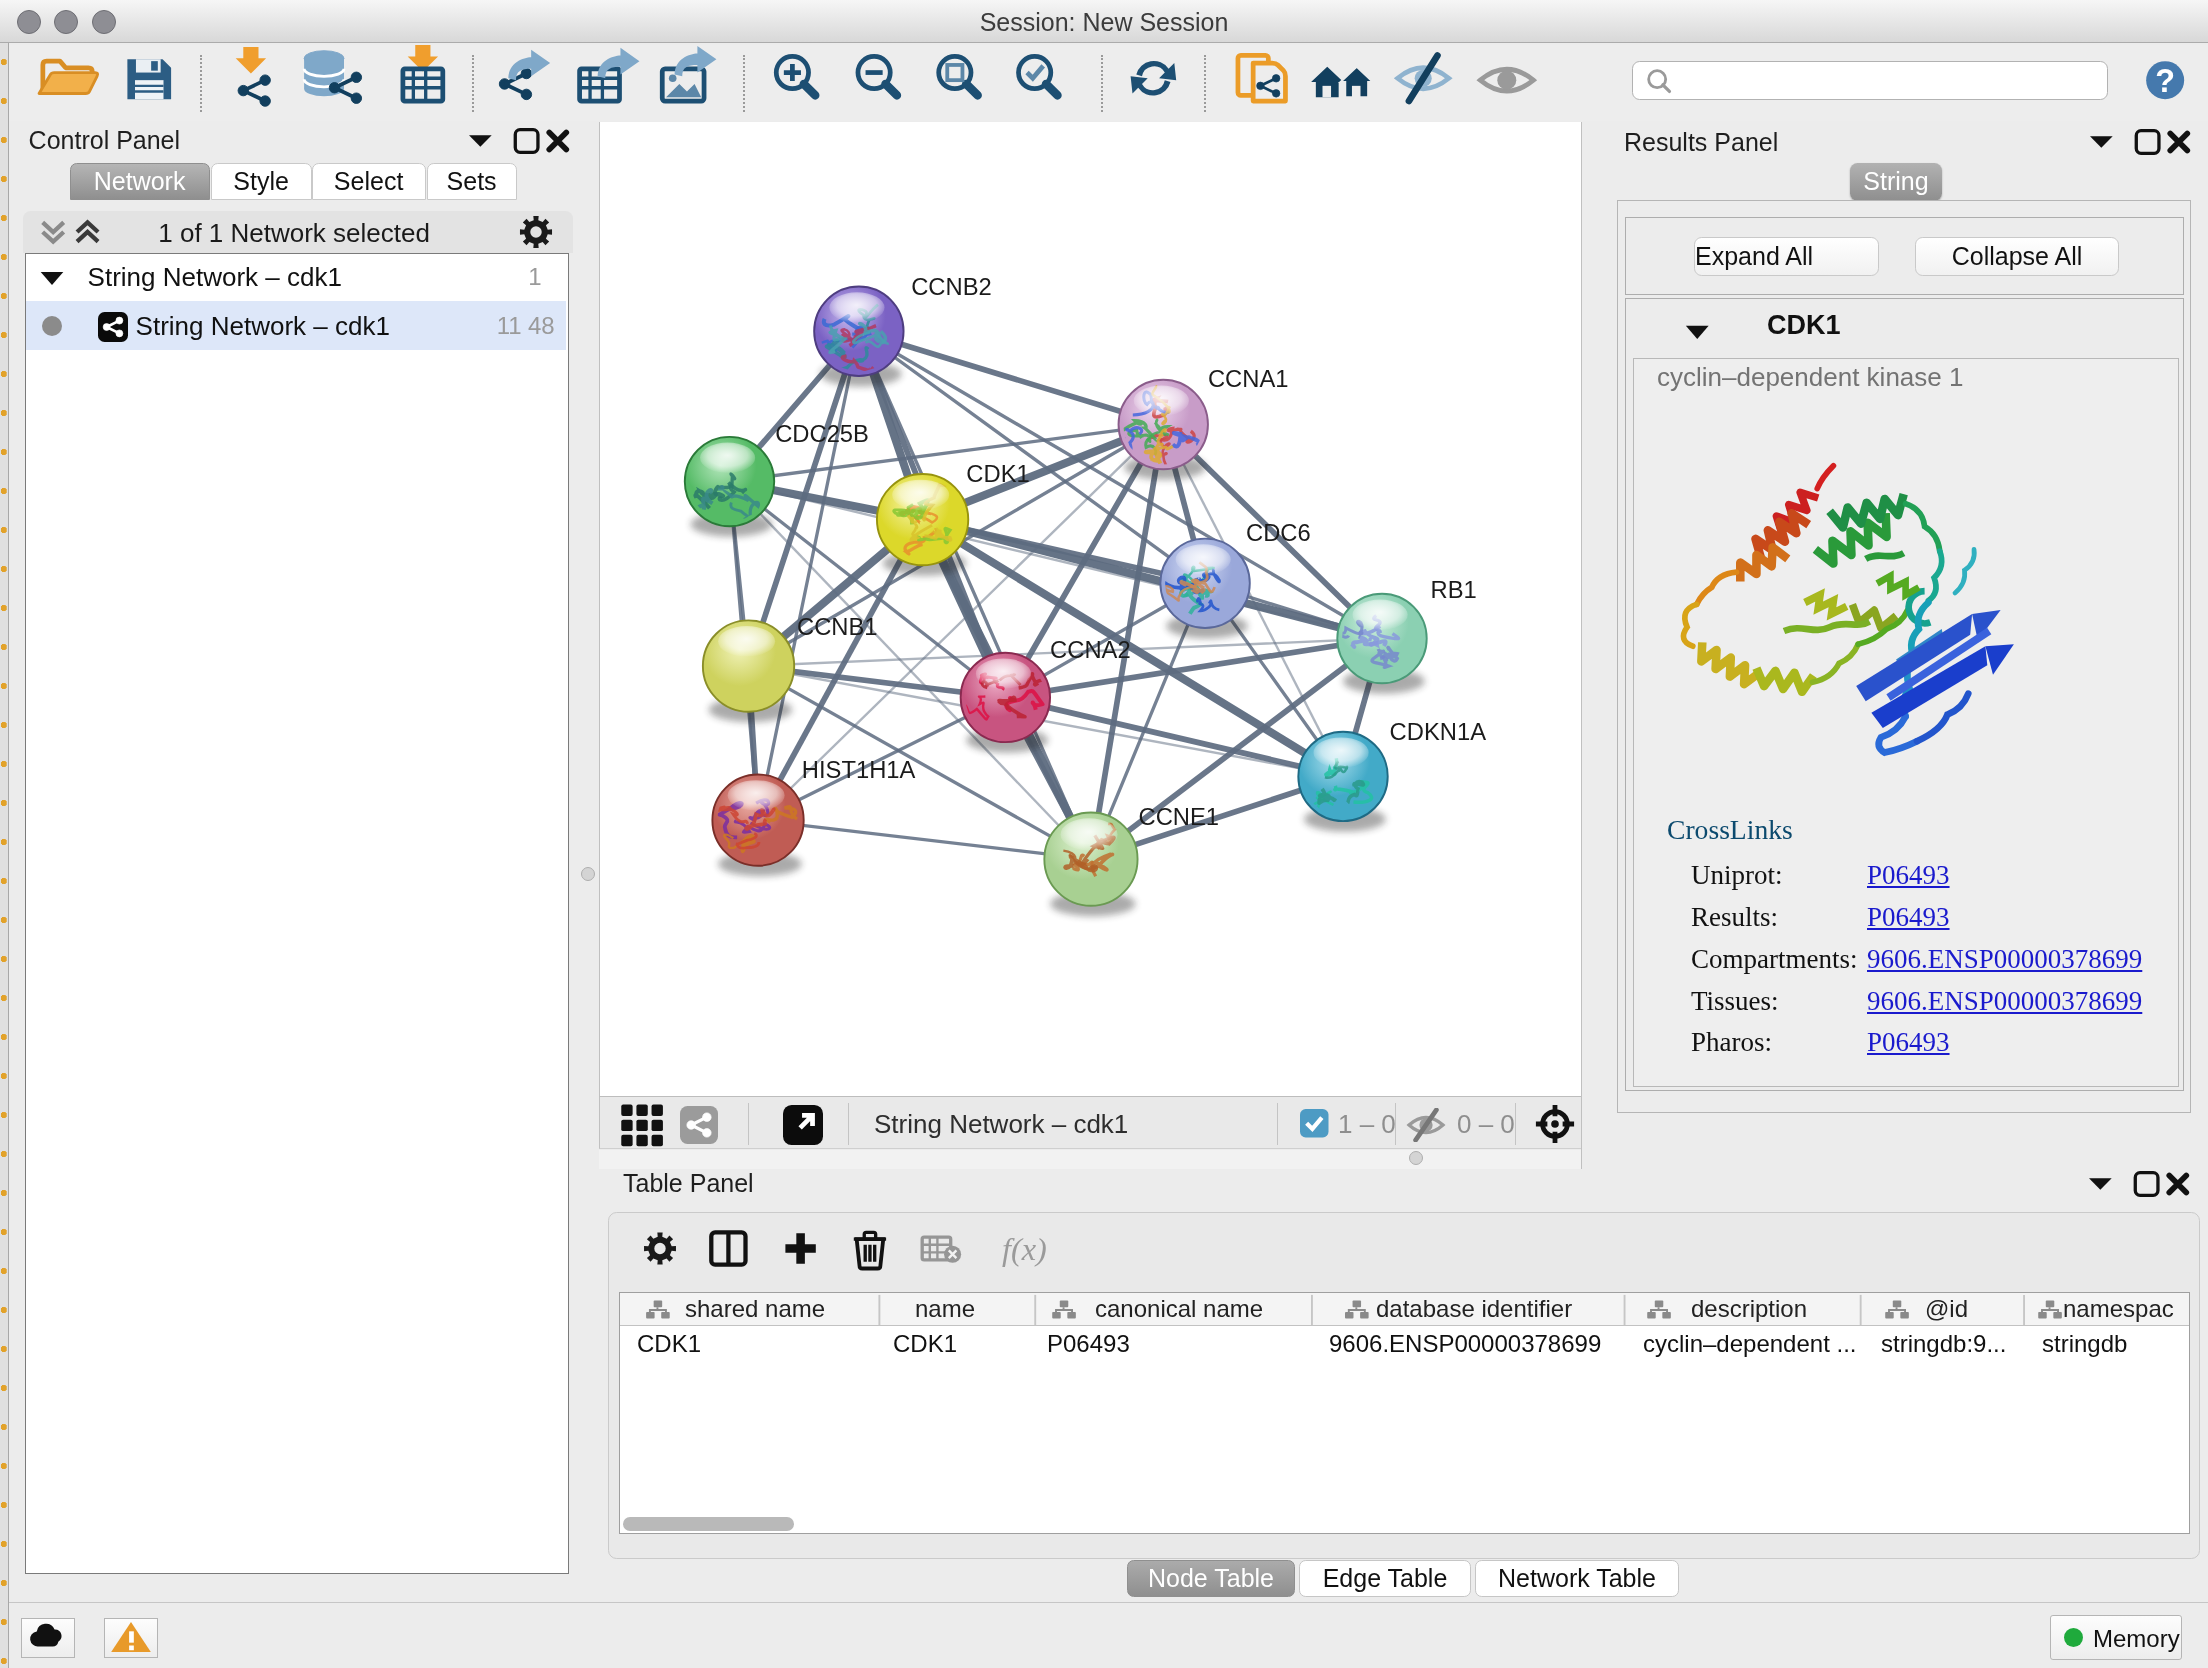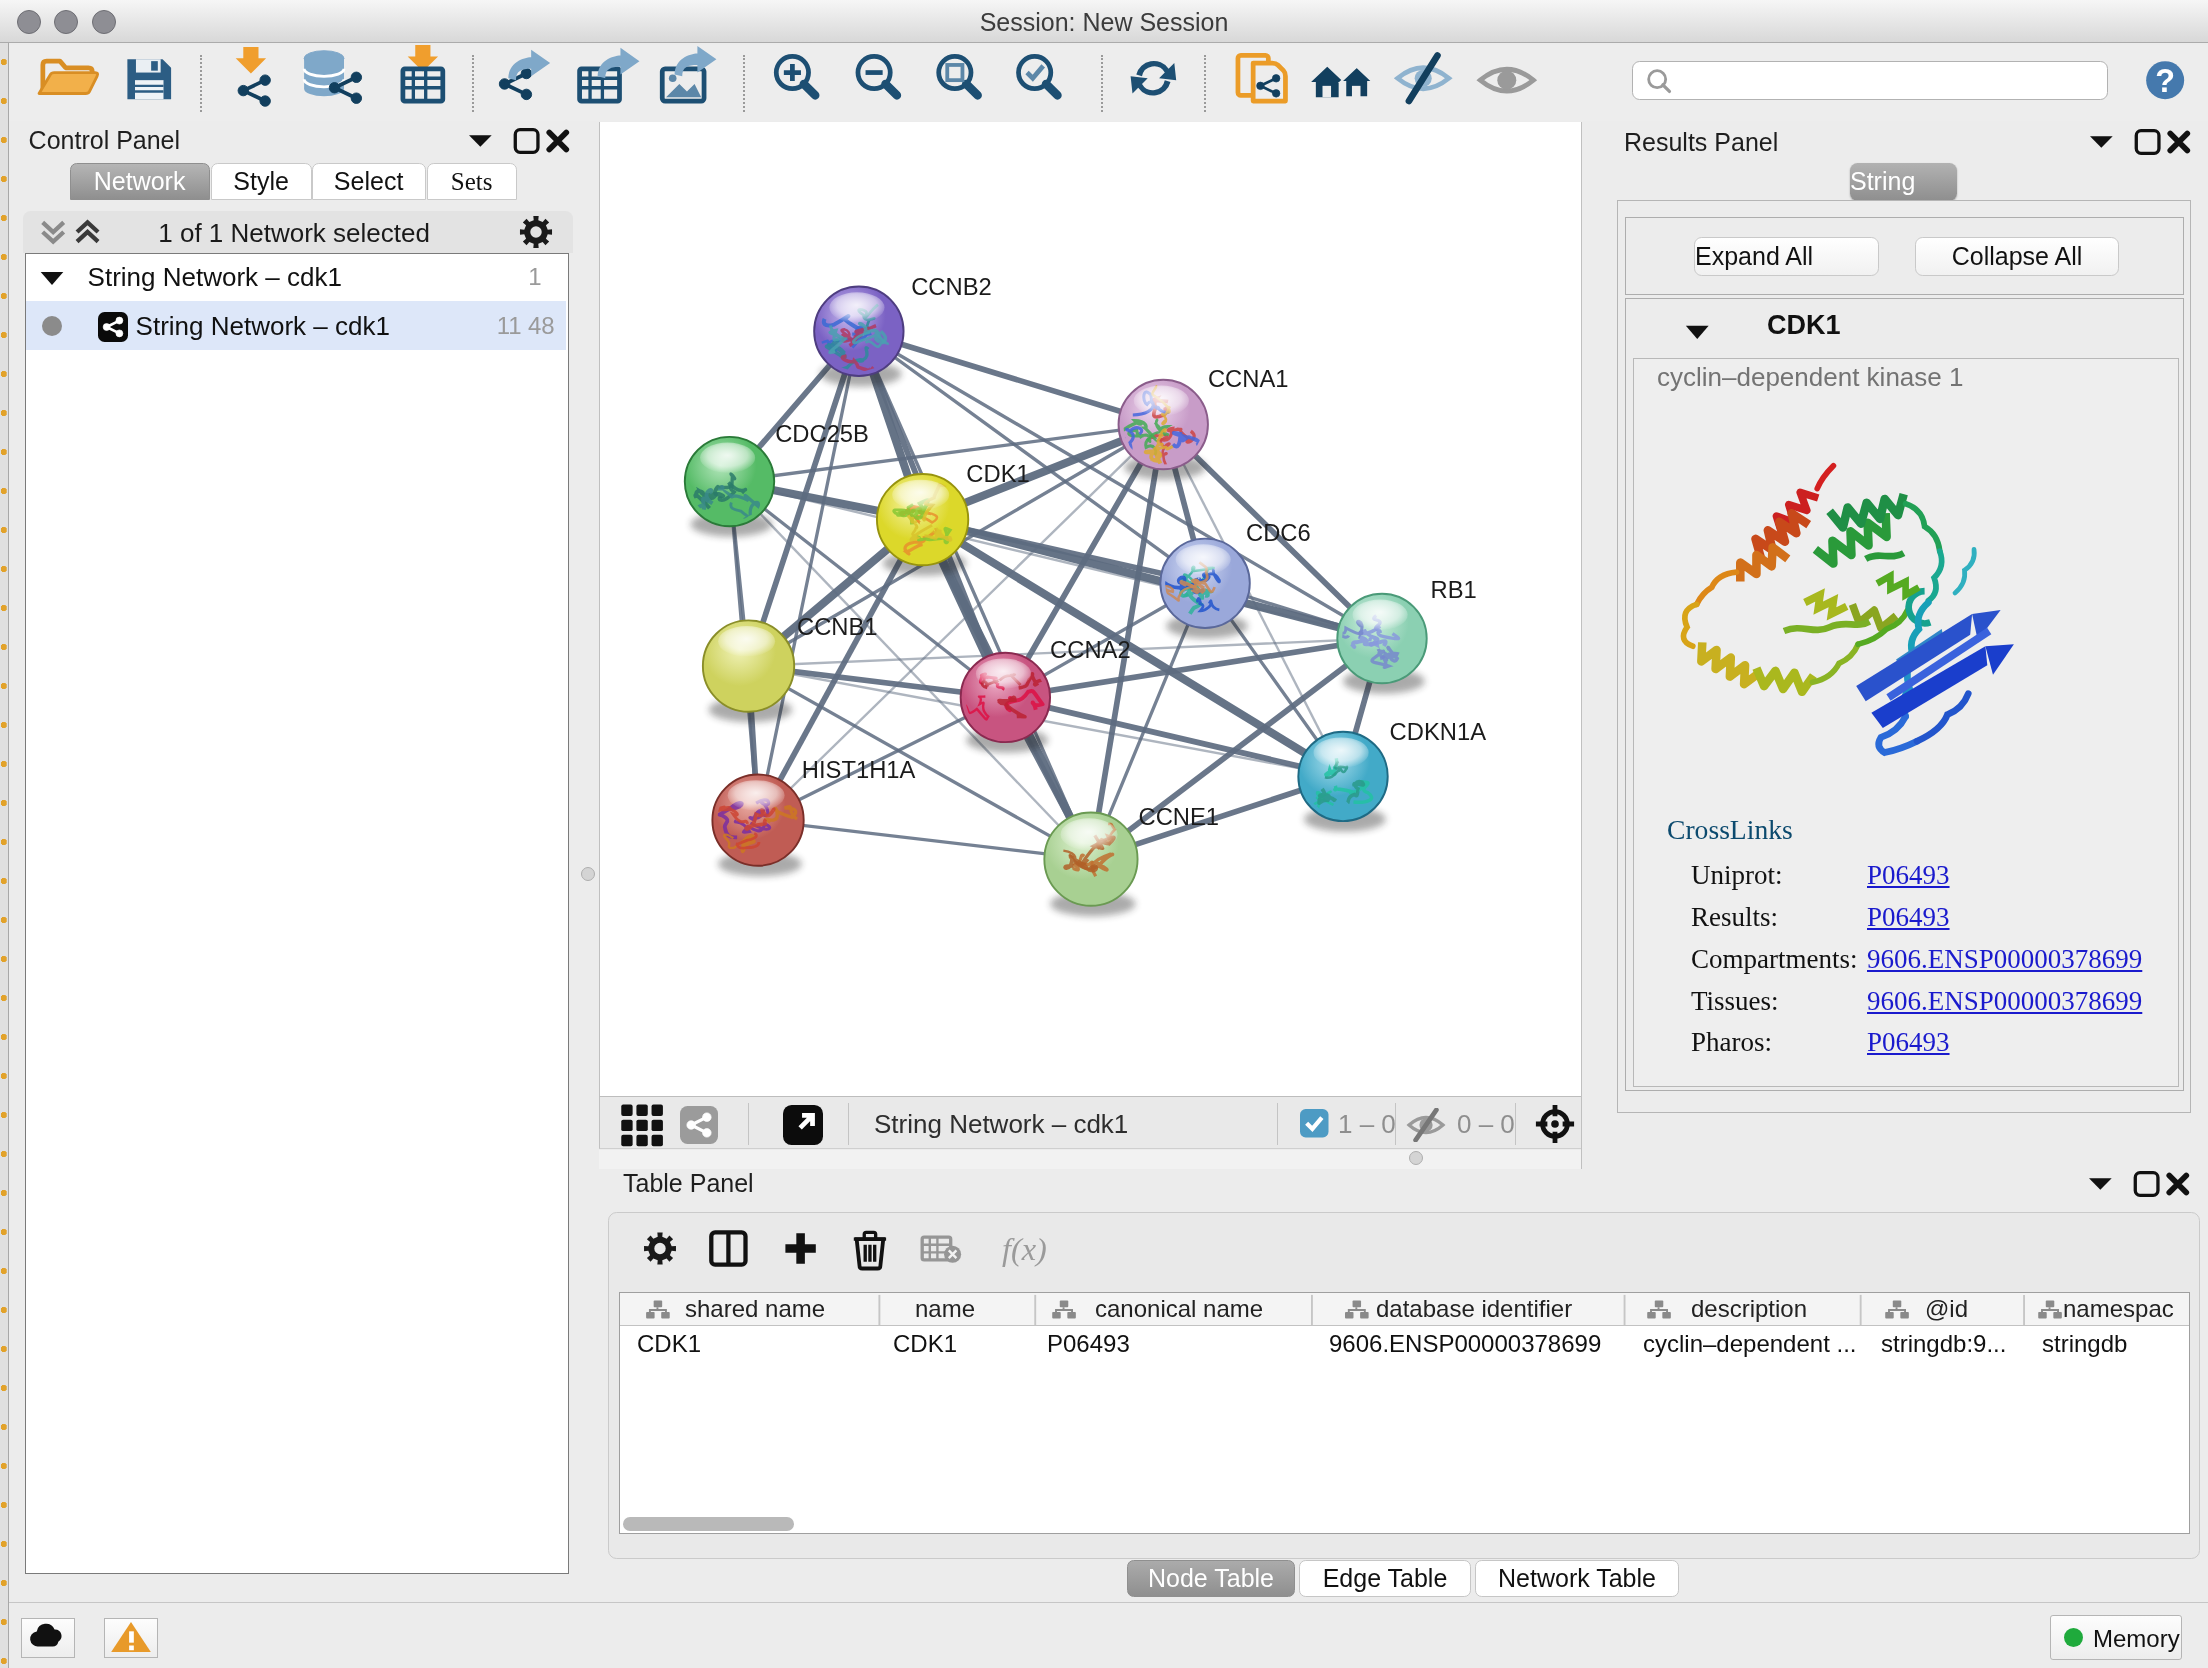--- a/index.html
+++ b/index.html
@@ -215,21 +215,21 @@
   <div id="cpanel">
     <div class="ptitle" style="position:absolute;left:21px;top:3.8px">Control Panel</div>
     <svg width="114" height="34" viewBox="0 0 120 36" style="position:absolute;left:455px;top:1.9px">
       <path d="M6 12 L30 12 L18 24 Z" fill="#111"></path>
       <rect x="55" y="6" width="24" height="24" rx="5" fill="none" stroke="#111" stroke-width="3.5"></rect>
       <path d="M91 9 L109 27 M109 9 L91 27" stroke="#111" stroke-width="6" stroke-linecap="round"></path>
     </svg>
     <div class="tab tabsel" style="left:62px; width:140px;">Network</div>
     <div class="tab" style="left:203px; width:101px;">Style</div>
     <div class="tab" style="left:304px; width:114px;">Select</div>
-    <div class="tab" style="left:419px; width:90px;font-family:Liberation Serif, serif;">Sets</div>
+    <div class="tab" style="left:419px; width:90px;">Sets</div>
     <div id="subhdr">
       <svg width="105" height="42" viewBox="0 0 110 44" style="position:absolute;left:13.3px;top:0">
         <g fill="none" stroke="#8a8a8a" stroke-width="4.5">
           <path d="M7 12 L18 22 L29 12 M7 22 L18 32 L29 22"></path>
         </g>
         <g fill="none" stroke="#3a3a3a" stroke-width="4.5">
           <path d="M43 22 L54 12 L65 22 M43 32 L54 22 L65 32"></path>
         </g>
       </svg>
       <div class="lbl">1 of 1 Network selected</div>
@@ -676,21 +676,21 @@
   </div>
   <div style="position:absolute;left:581px;top:867px;width:14.3px;height:14.3px;border-radius:50%;background:#d4d4d4;border:1.4px solid #aeaeae"></div>
   <div style="position:absolute;left:1582px;top:607px;width:14.3px;height:14.3px;border-radius:50%;background:#d4d4d4;border:1.4px solid #aeaeae"></div>
   <div id="rpanel">
     <div class="ptitle" style="position:absolute;left:42px;top:5.7px">Results Panel</div>
     <svg width="114" height="34" viewBox="0 0 120 36" style="position:absolute;left:502px;top:2.9px">
       <path d="M6 12 L30 12 L18 24 Z" fill="#111"></path>
       <rect x="55" y="6" width="24" height="24" rx="5" fill="none" stroke="#111" stroke-width="3.5"></rect>
       <path d="M91 9 L109 27 M109 9 L91 27" stroke="#111" stroke-width="6" stroke-linecap="round"></path>
     </svg>
-    <div style="position:absolute;left:268px;top:41px;width:107px;height:38px;background:linear-gradient(#b2b2b2,#8e8e8e);border-radius:7.6px;color:#fff;font-size:25px;text-align:left;line-height:36px;box-shadow:0 1px 1.9px rgba(0,0,0,0.3)">String</div>
+    <div style="position:absolute;left:268px;top:41px;width:92px;height:38px;background:linear-gradient(#b2b2b2,#8e8e8e);border-radius:7.6px;color:#fff;font-size:25px;text-align:center;line-height:36px;box-shadow:0 1px 1.9px rgba(0,0,0,0.3)">String</div>
     <div style="position:absolute;left:35px;top:78px;width:574px;height:913px;background:#ececec;border:1.9px solid #b5b5b5"></div>
     <div style="position:absolute;left:43px;top:95px;width:559px;height:78px;background:#ececec;border:1px solid #adadad"></div>
     <div style="position:absolute;left:112px;top:115px;width:185px;height:39px;background:linear-gradient(#ffffff,#f1f1f1);border:1px solid #c9c9c9;border-radius:7.6px;font-size:25px;color:#111;text-align:left;line-height:37px">Expand All</div>
     <div style="position:absolute;left:333px;top:115px;width:204px;height:39px;background:linear-gradient(#ffffff,#f1f1f1);border:1px solid #c9c9c9;border-radius:7.6px;font-size:25px;color:#111;text-align:center;line-height:37px">Collapse All</div>
     <div style="position:absolute;left:43px;top:176px;width:559px;height:793px;background:#ececec;border:1px solid #adadad"></div>
     <svg width="28.5" height="19" viewBox="0 0 30 20" style="position:absolute;left:101px;top:200px">
       <path d="M3 4 L27 4 L15 18 Z" fill="#111"></path>
     </svg>
     <div style="position:absolute;left:185px;top:188px;font-size:27px;font-weight:bold;color:#111">CDK1</div>
     <div style="position:absolute;left:51px;top:236px;width:546px;height:729px;background:#eeeeee;border:1px solid #b8b8b8"></div>

